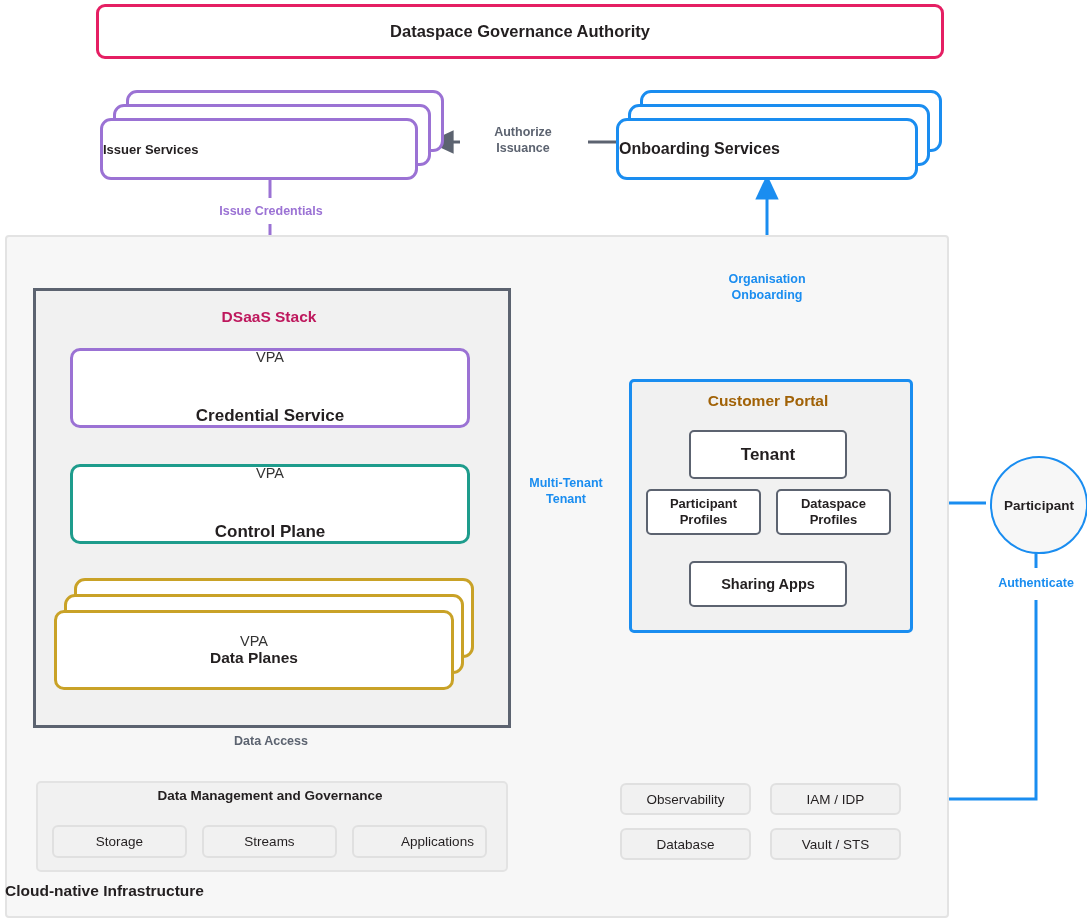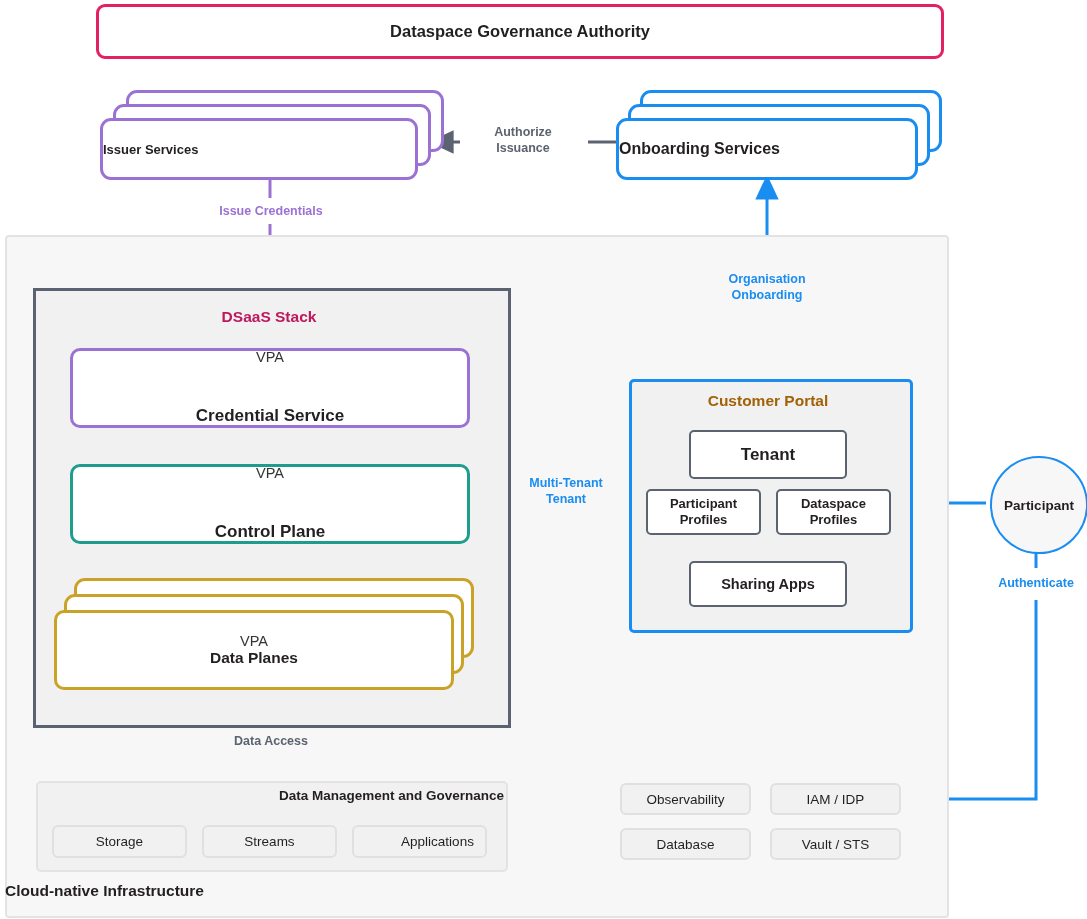--- a/index.html
+++ b/index.html
@@ -69,21 +69,21 @@
 
   
   #participant{position:absolute;left:990px;top:456px;width:94px;height:94px;
                border-radius:50%;border:2.5px solid #1a8df0;background:#f7f7f7;
                display:flex;align-items:center;justify-content:center;
                font-size:13.5px;font-weight:bold;color:#231f20;}
 
   
   #dmg{position:absolute;left:36px;top:781px;width:468px;height:87px;background:#f1f1f1;
        border:2px solid #e3e3e3;border-radius:5px;}
-  #dmg-title{position:absolute;left:36px;top:788px;width:468px;text-align:right;
+  #dmg-title{position:absolute;left:36px;top:788px;width:468px;text-align:center;
              font-size:13.5px;font-weight:bold;color:#231f20;}
   .chip{position:absolute;box-sizing:border-box;background:#f1f1f1;border:2px solid #e0e0e0;
         border-radius:6px;display:flex;align-items:center;justify-content:center;
         font-size:13.5px;font-weight:normal;color:#231f20;}
   #c-storage{left:52px;top:825px;width:135px;height:33px;}
   #c-streams{left:202px;top:825px;width:135px;height:33px;}
   #c-apps{left:352px;top:825px;width:135px;height:33px;padding-left:36px;}
   #c-obs{left:620px;top:783px;width:131px;height:32px;}
   #c-iam{left:770px;top:783px;width:131px;height:32px;}
   #c-db{left:620px;top:828px;width:131px;height:32px;}

